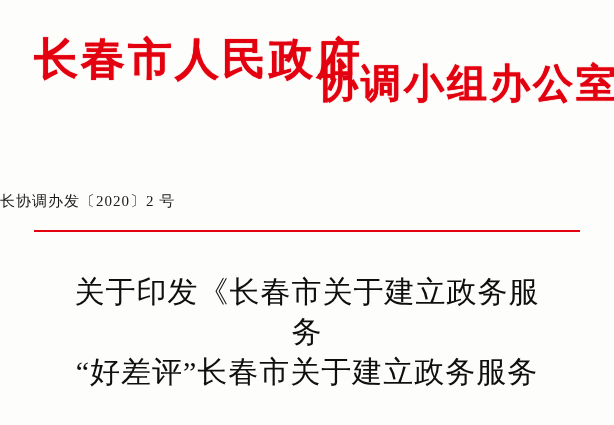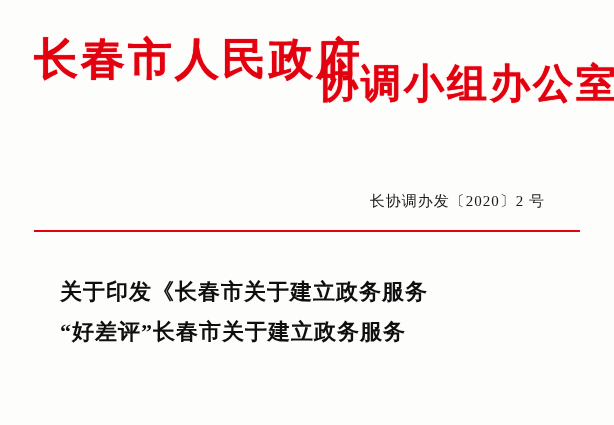--- a/index.html
+++ b/index.html
@@ -57,21 +57,21 @@
     font-size: 40px;
     letter-spacing: 3px;
   }
 
   
   .doc-number {
     position: absolute;
     left: 0;
     top: 192px;
     width: 545px;
-    text-align: right;
+    text-align: left;
     font-size: 15px;
     color: #1a1a1a;
     letter-spacing: 1px;
     font-family: "Liberation Serif", "DejaVu Serif", serif;
   }
 
   
   .red-rule {
     position: absolute;
     left: 34px;
@@ -80,25 +80,25 @@
     height: 2px;
     background: #e3000f;
   }
 
   
   .doc-title {
     position: absolute;
     left: 60px;
     top: 272px;
     width: 494px;
-    text-align: left;
+    text-align: center;
     color: #0f0f0f;
     font-family: "Liberation Serif", "DejaVu Serif", serif;
-    font-weight: bold;
-    font-size: 22px;
+    font-weight: normal;
+    font-size: 30px;
     line-height: 40px;
     letter-spacing: 1px;
   }
   .doc-title div {
     display: block;
   }
   .title-l2 {
     letter-spacing: 1px;
   }
 </style>

